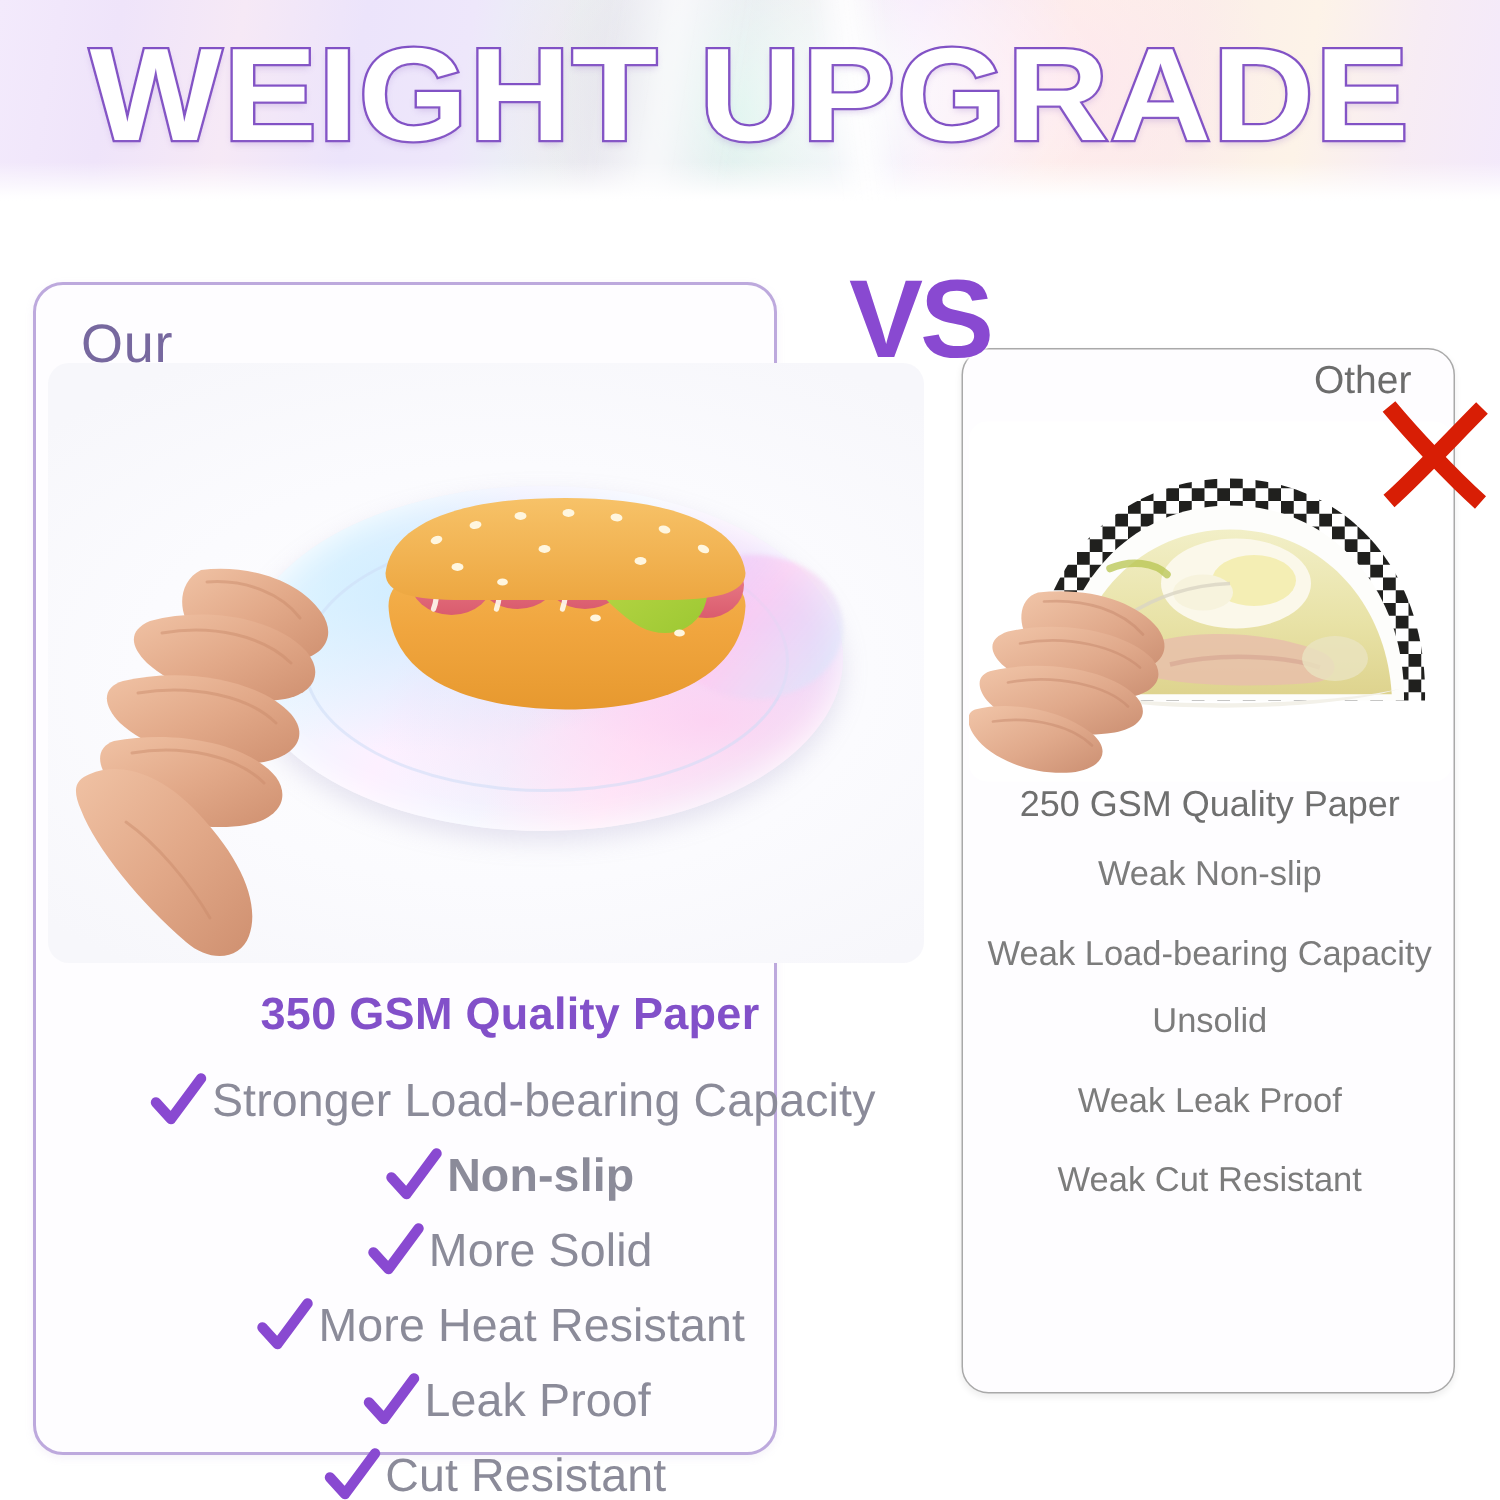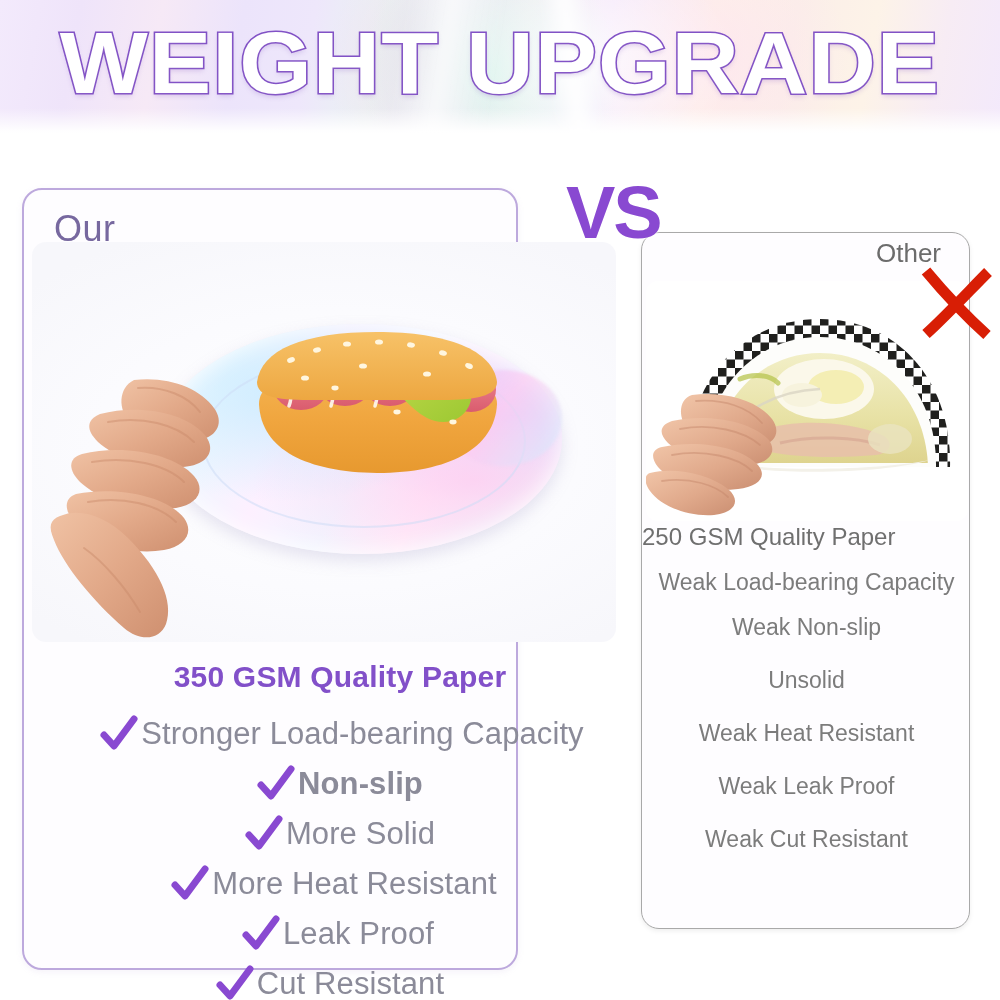--- a/index.html
+++ b/index.html
@@ -165,21 +165,21 @@
   }
   
   .r0{ transform:translateX(-2px); }
   .r1{ transform:translateX(-4px);font-weight:bold; }
   .r2{ transform:translateX(-4px); }
   .r3{ transform:translateX(-10px); }
   .r4{ transform:translateX(-6px); }
   .r5{ transform:translateX(-14px); }
 
   .gsm-other{
-    position:absolute; left:0; top:290px; width:329px; text-align:left;
+    position:absolute; left:0; top:290px; width:329px; text-align:center;
     font-size:24px; line-height:28px; color:#6f6f6f; font-weight:400;
   }
   .features-other{
     position:absolute; left:14px; top:336px; width:301px; text-align:center;
   }
   .feat-o{
     font-size:23px; line-height:27px; color:#7c7c7c; font-weight:400;
     margin-bottom:26px;
   }
   .feat-o.two-line{ margin-bottom:18px; }
@@ -391,24 +391,23 @@
           <path d="M34 42 C66 36 98 44 114 58"></path>
           <path d="M26 68 C58 62 92 70 106 84"></path>
           <path d="M16 94 C44 90 70 98 82 110"></path>
         </g>
       </svg>
     </div>
 
     <div class="gsm-other">250 GSM Quality Paper</div>
 
     <div class="features-other">
+      <div class="feat-o">Weak Non-slip</div>
       <div class="feat-o two-line">Weak Load-bearing Capacity</div>
-      <div class="feat-o">Weak Non-slip</div>
       <div class="feat-o">Unsolid</div>
-      <div class="feat-o">Weak Heat Resistant</div>
       <div class="feat-o">Weak Leak Proof</div>
       <div class="feat-o">Weak Cut Resistant</div>
     </div>
   </div>
 
   <svg class="red-x" viewBox="0 0 76 76">
     <path d="M7 6 C22 24 48 52 68 70" stroke="#d81e05" stroke-width="11" stroke-linecap="butt" fill="none"></path>
     <path d="M69 7 C52 24 26 52 7 69" stroke="#d81e05" stroke-width="11" stroke-linecap="butt" fill="none"></path>
   </svg>
 

